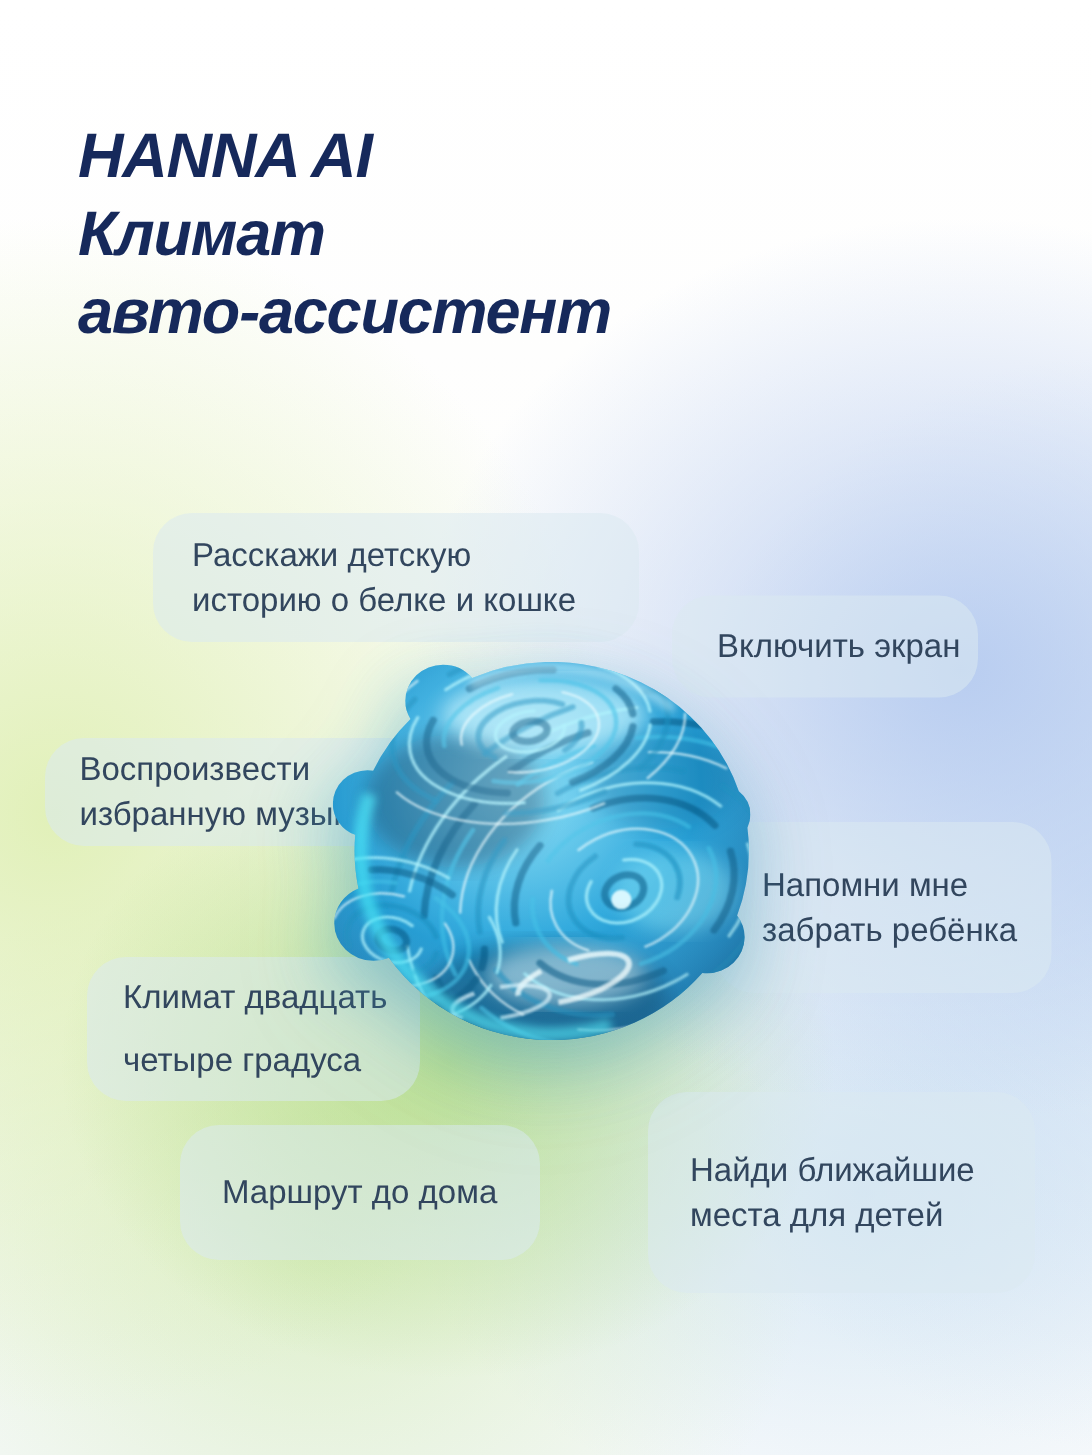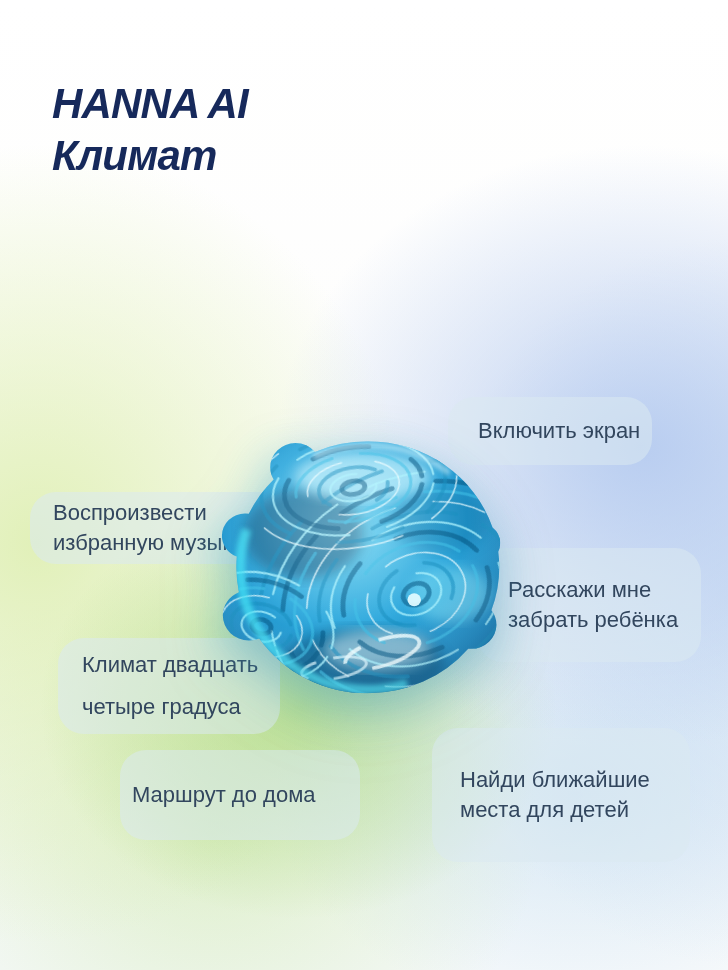--- a/index.html
+++ b/index.html
@@ -23,48 +23,53 @@
     color:#32465e;font-size:22px;line-height:30px;
     display:flex;flex-direction:column;justify-content:center;
     box-sizing:border-box;white-space:nowrap;
   }
   .bubble .ln{display:block;}
   .b1{left:102px;top:342px;width:324px;height:86px;padding-left:26px;}
   .b2{left:448px;top:397px;width:204px;height:68px;padding-left:30px;}
   .b3{left:30px; top:492px;width:256px;height:72px;padding-left:23px;}
   .b4{left:477px;top:548px;width:224px;height:114px;padding-left:31px;}
   .b5{left:58px; top:638px;width:222px;height:96px;padding-left:24px;gap:12px;}
-  .b6{left:120px;top:750px;width:240px;height:90px;padding-left:12px;}
+  .b6{left:120px;top:750px;width:240px;height:90px;padding-left:28px;}
   .b7{left:432px;top:728px;width:258px;height:134px;padding-left:28px;}
   .sphere{position:absolute;left:218px;top:432px;width:290px;height:278px;z-index:3;
           filter:drop-shadow(0 18px 26px rgba(24,96,138,0.30)) drop-shadow(-8px 12px 20px rgba(90,220,240,0.25));}
   .sphere svg{display:block;}
 </style>
 </head>
 <body>
 
 <div class="canvas">
 
   <div class="title">
     <div>HANNA AI</div>
     <div>Климат</div>
+    <div>авто-ассистент</div>
   </div>
 
+  <div class="bubble b1">
+    <span class="ln">Расскажи детскую</span>
+    <span class="ln">историю о белке и кошке</span>
+  </div>
 
   <div class="bubble b2">
     <span class="ln">Включить экран</span>
   </div>
 
   <div class="bubble b3">
     <span class="ln">Воспроизвести</span>
     <span class="ln">избранную музыку</span>
   </div>
 
   <div class="bubble b4">
-    <span class="ln">Расскажи мне</span>
+    <span class="ln">Напомни мне</span>
     <span class="ln">забрать ребёнка</span>
   </div>
 
   <div class="bubble b5">
     <span class="ln">Климат двадцать</span>
     <span class="ln">четыре градуса</span>
   </div>
 
   <div class="bubble b6">
     <span class="ln">Маршрут до дома</span>

